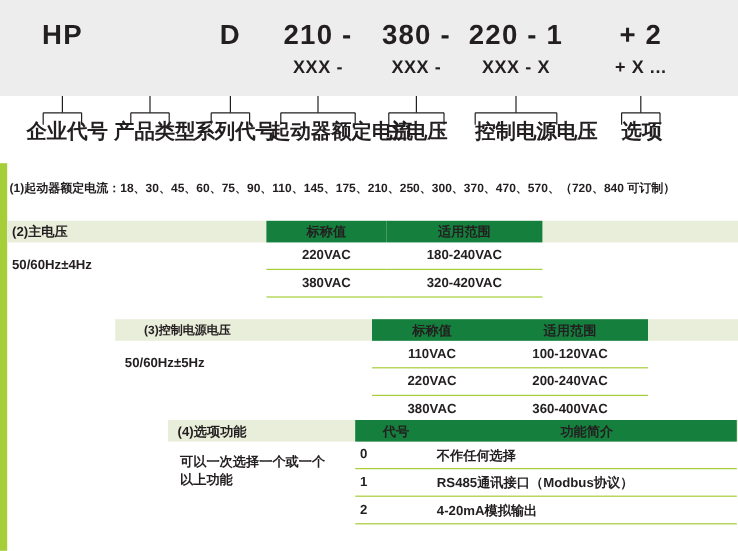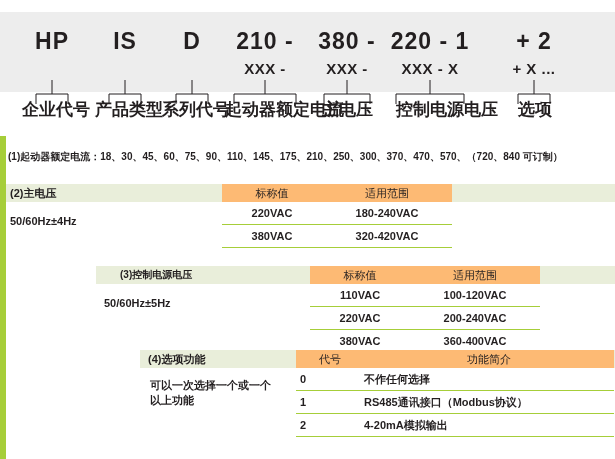--- a/index.html
+++ b/index.html
@@ -14,21 +14,21 @@
     font-size: 11px;
     color: #231f20;
     position: relative;
     overflow: hidden;
   }
 
   
   .code-banner {
     position: absolute;
     left: 0;
-    top: 12px;
+    top: 0;
     width: 615px;
     height: 80px;
     background: #ededed;
   }
   .code-row {
     position: absolute;
     left: 0;
     top: 14px;
     width: 615px;
     height: 30px;
@@ -146,22 +146,22 @@
   }
   .tbl td, .tbl th {
     padding: 0;
     text-align: center;
     font-weight: bold;
     color: #231f20;
     height: 18px;
     vertical-align: middle;
   }
   .tbl .hdr td {
-    background: #fdba74;
-    font-weight: normal;
+    background: #15803d;
+    font-weight: bold;
   }
   .tbl .rowline td {
     border-bottom: 1px solid #a6ce39;
   }
 
   .sec2-tbl { left: 222px; top: 184px; }
   .sec2-tbl td.k { width: 100px; }
   .sec2-tbl td.v { width: 130px; }
 
   
@@ -224,21 +224,20 @@
 
   .tbl td.rowpad { height: 22px; }
 </style>
 </head>
 <body>
 
 <div class="code-banner">
 
   <div class="code-row">
     <div class="code-main c1">HP</div>
-    <div class="code-main c2">IS</div>
     <div class="code-main c3">D</div>
     <div class="code-main c4">210 -</div>
     <div class="code-main c5">380 -</div>
     <div class="code-main c6">220 - 1</div>
     <div class="code-main c7">+ 2</div>
   </div>
 
   <div class="code-sub-row">
     <div class="code-sub c4">XXX -</div>
     <div class="code-sub c5">XXX -</div>

